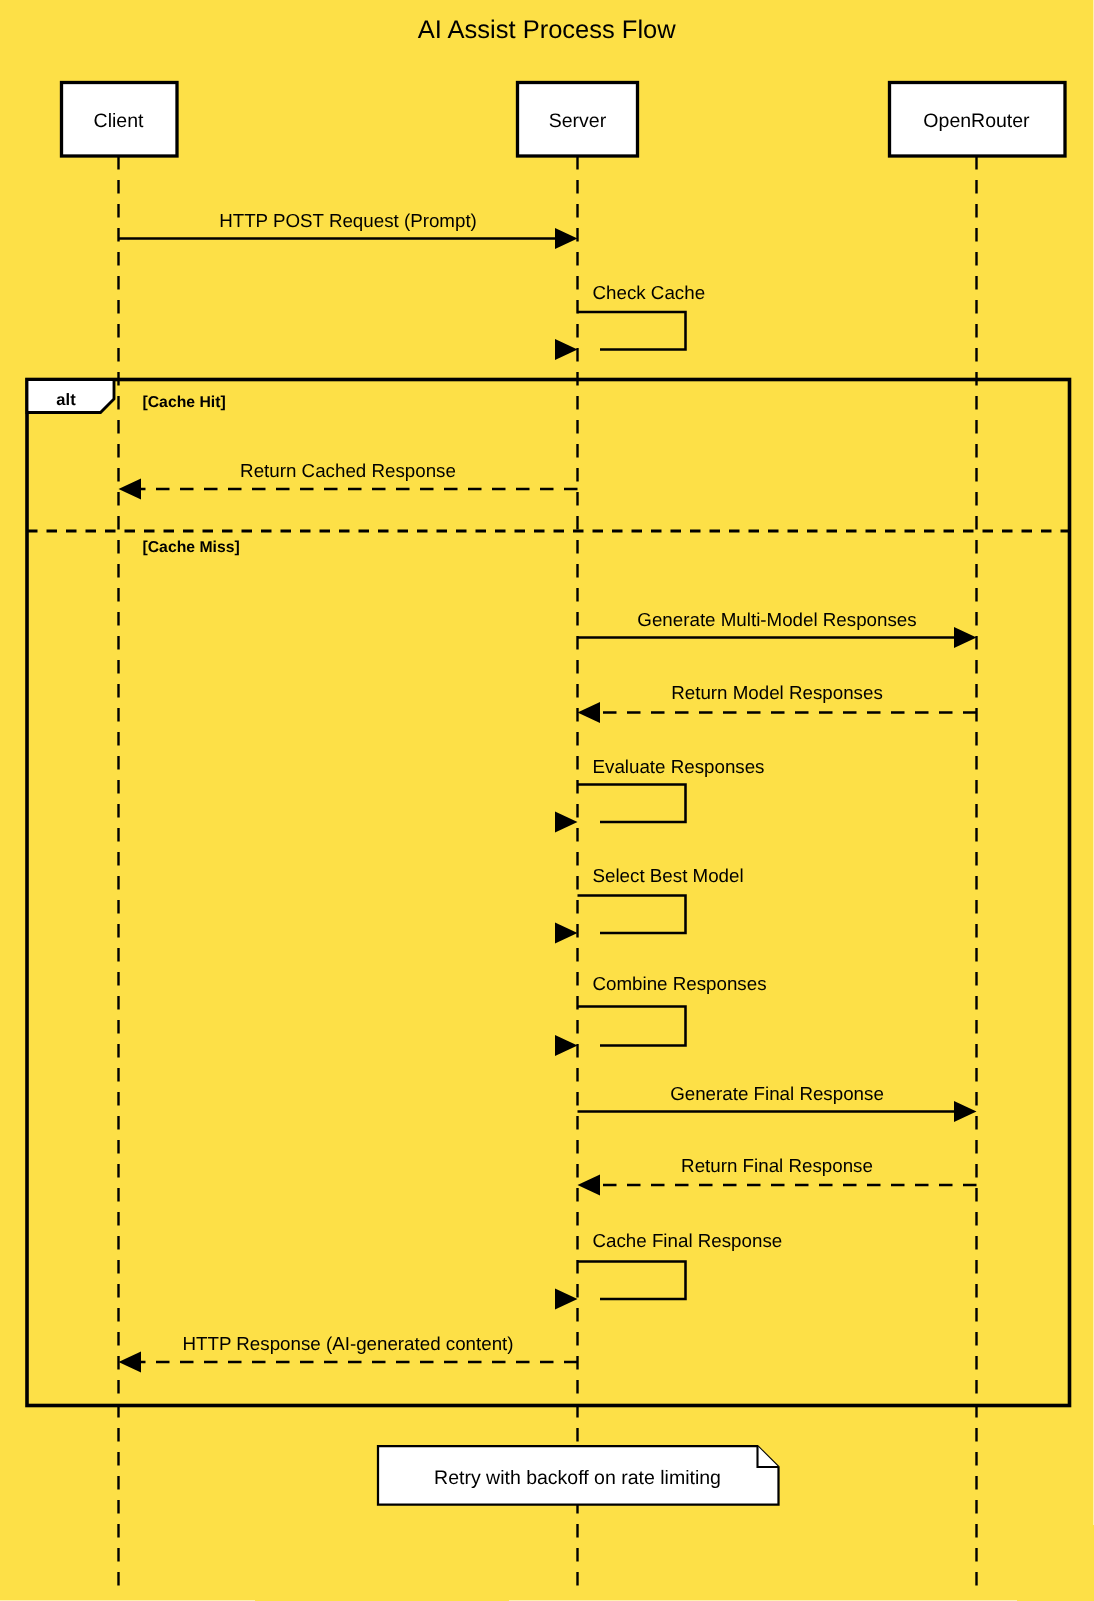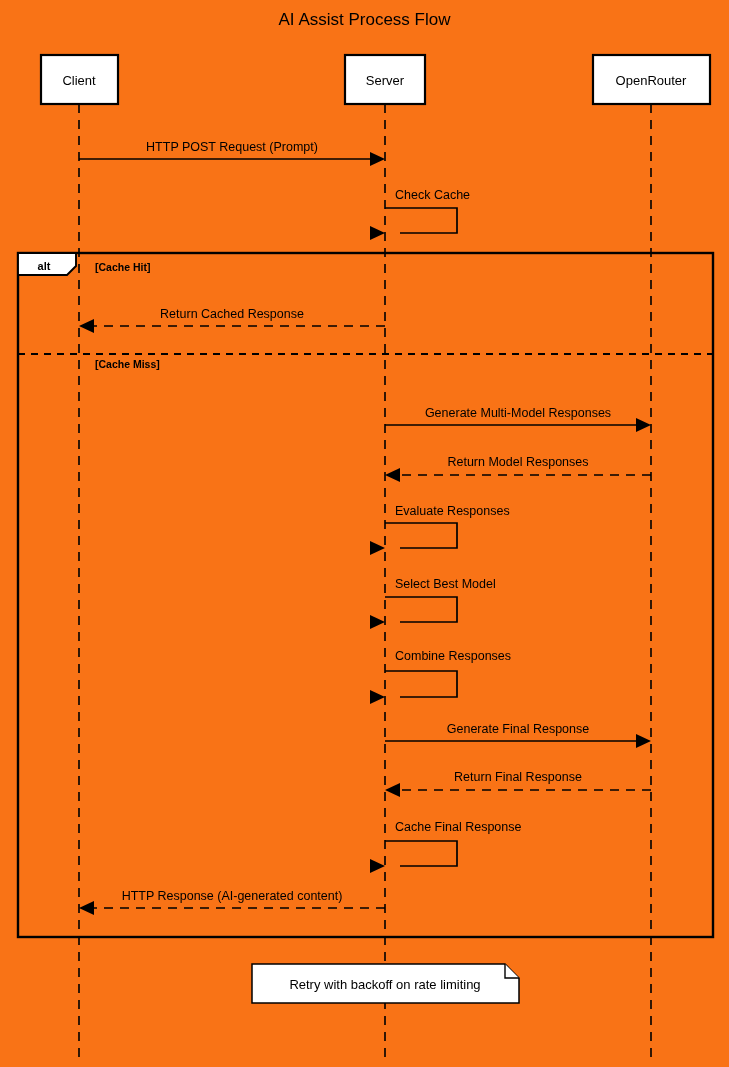--- a/index.html
+++ b/index.html
@@ -4,21 +4,21 @@
 <style>
   html, body {
     margin: 0;
     padding: 0;
     background: #ffffff;
   }
   #diagram-root {
     position: relative;
     width: 729px;
     height: 1067px;
-    background: #f97316;
+    background: #fde047;
     font-family: "Liberation Sans", sans-serif;
     overflow: hidden;
   }
   svg.seq {
     display: block;
     width: 729px;
     height: 1067px;
   }
   .title-text {
     font-family: "Liberation Sans", sans-serif;

